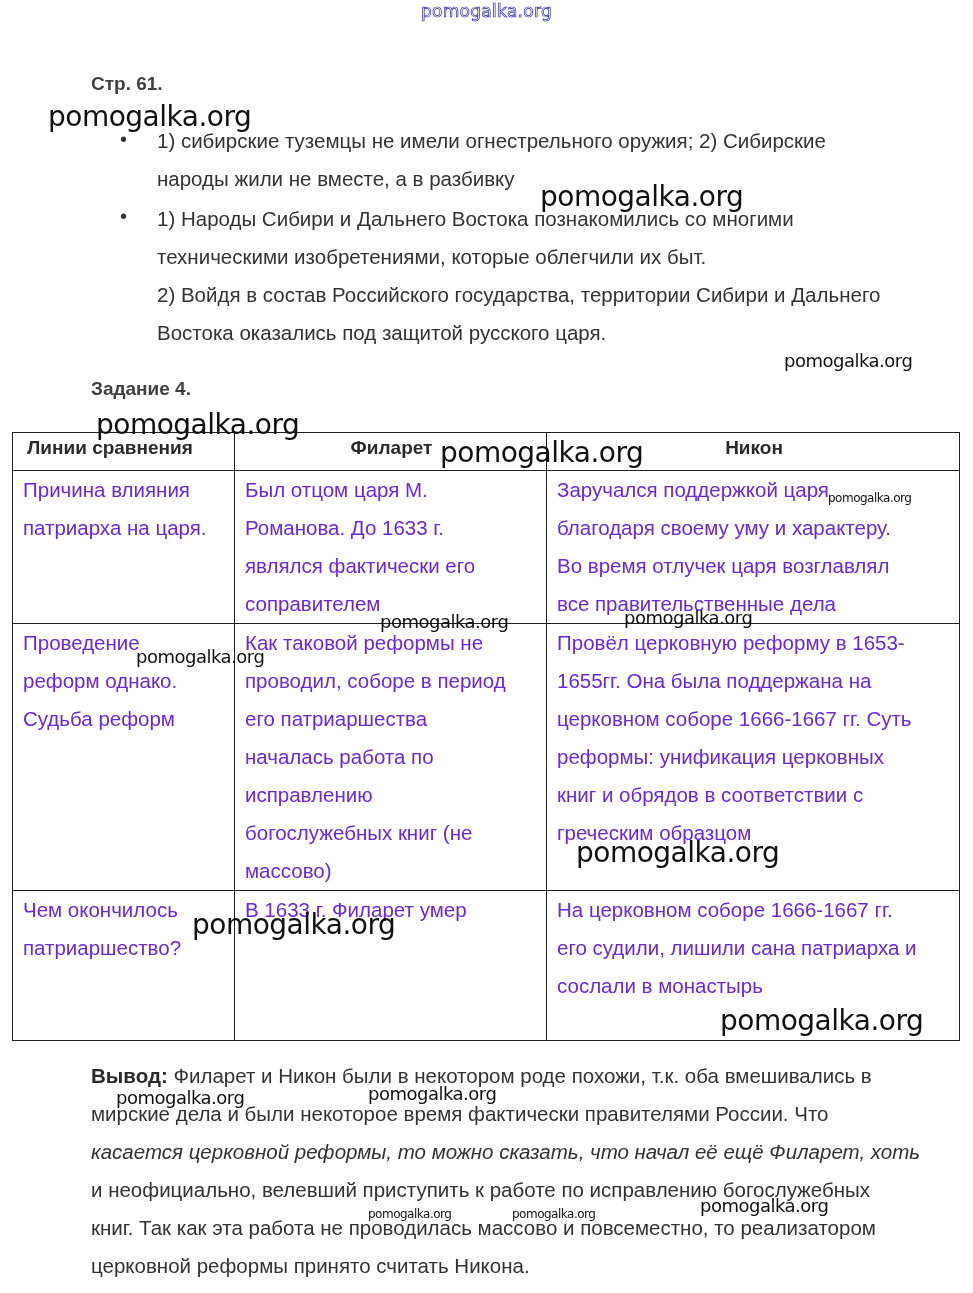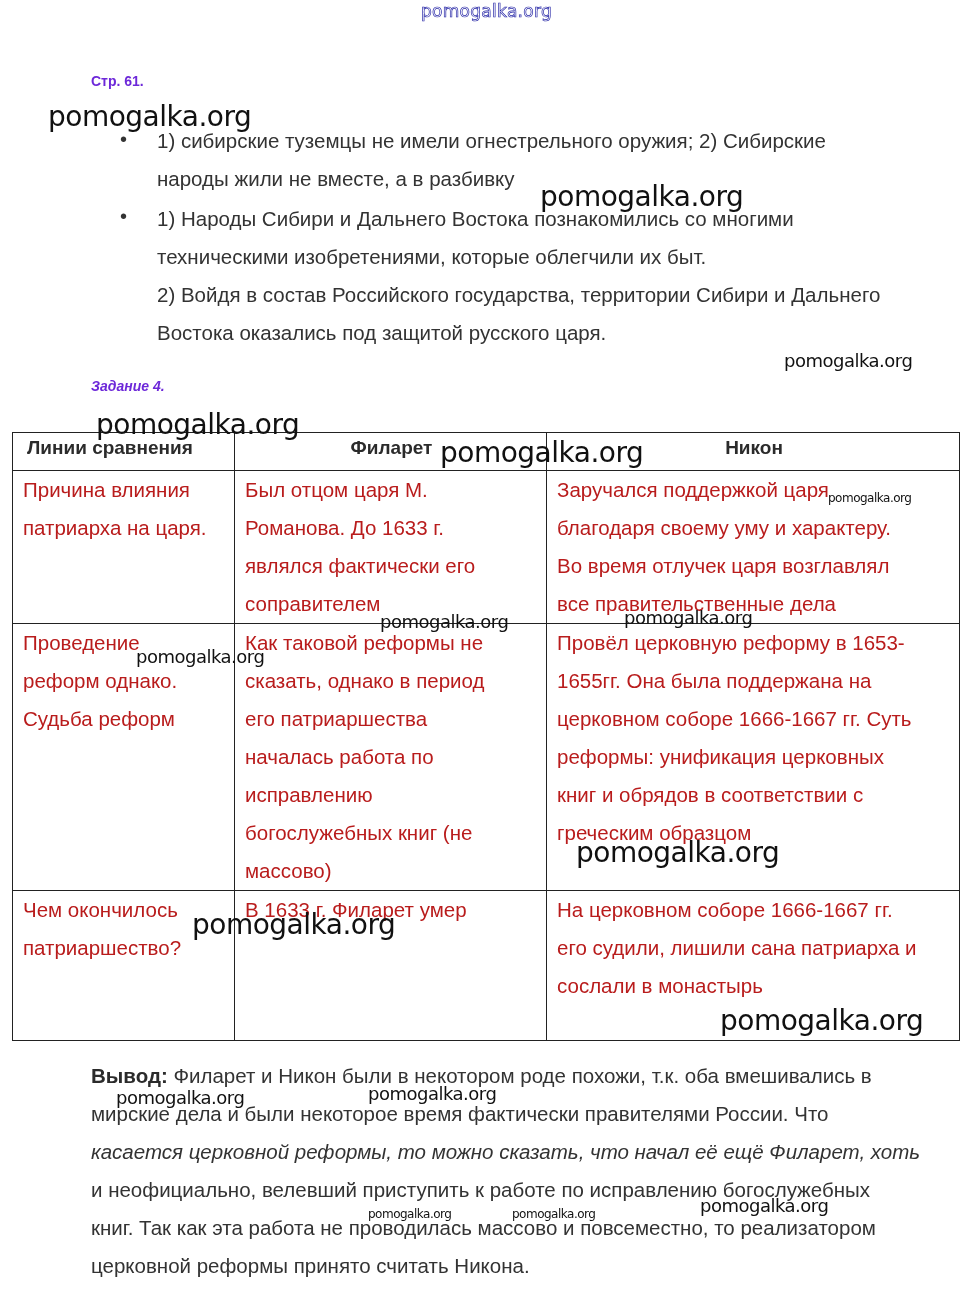--- a/index.html
+++ b/index.html
@@ -2,32 +2,32 @@
 <html><head>
 <meta charset="utf-8">
 <style>
   html, body { margin:0; padding:0; background:#ffffff; }
   body { width:973px; height:1293px; position:relative; overflow:hidden;
          font-family:"Liberation Sans", sans-serif; color:#333333; }
   .abs { position:absolute; white-space:nowrap; }
   .top-mark { left:0; width:973px; text-align:center; top:1px; font-size:17px;
               color:#ffffff; -webkit-text-stroke:0.7px #2a2aa8; letter-spacing:0.3px;
               font-family:"DejaVu Sans", sans-serif; }
-  .heading { font-weight:bold; font-size:14px; color:#6d28d9; }
+  .heading { font-weight:bold; font-size:19px; color:#404040; }
   .body-text { font-size:20.5px; line-height:38px; color:#333; }
   .bullet { position:absolute; left:120px; font-size:20px; }
   .wm { position:absolute; white-space:nowrap; color:#111; font-family:"DejaVu Sans", sans-serif;
         font-weight:500; z-index:5; letter-spacing:-0.5px; }
   .wm.xl { font-size:28px; }
   .wm.md { font-size:18px; }
   .wm.sm { font-size:12px; }
   table.cmp { position:absolute; left:12px; top:432px; border-collapse:collapse;
               width:947px; table-layout:fixed; }
   table.cmp td, table.cmp th { border:1.3px solid #222; vertical-align:top;
-              padding:0 8px 0 10px; font-size:20.5px; line-height:38px; color:#b91c1c; text-align:left; }
+              padding:0 8px 0 10px; font-size:20.5px; line-height:38px; color:#6d28d9; text-align:left; }
   table.cmp th { font-weight:bold; font-size:19px; text-align:center; height:37px; line-height:30px; color:#2b2b2b;}
   table.cmp th.c1 { text-align:left; padding-left:14px;margin-top:12px; }
   .cell-line { display:block; white-space:nowrap; }
   .conclusion { position:absolute; left:91px; top:1057px; width:860px; font-size:20.5px; line-height:38px; color:#333; }
   .conclusion b { color:#2b2b2b; }
 </style>
 </head>
 <body>
 
 <div class="abs top-mark">pomogalka.org</div>
@@ -41,21 +41,21 @@
 </div>
 
 <span class="bullet" style="top:205px;">•</span>
 <div class="abs body-text" style="left:157px; top:200px;">
   <div>1) Народы Сибири и Дальнего Востока познакомились со многими</div>
   <div>техническими изобретениями, которые облегчили их быт.</div>
   <div>2) Войдя в состав Российского государства, территории Сибири и Дальнего</div>
   <div>Востока оказались под защитой русского царя.</div>
 </div>
 
-<div class="abs heading" style="left:91px; top:378px;font-style:italic;">Задание 4.</div>
+<div class="abs heading" style="left:91px; top:378px;">Задание 4.</div>
 
 <table class="cmp">
   <colgroup>
       <col style="width:222px">
       <col style="width:312px">
       <col style="width:413px">
     </colgroup>
   <thead>
     <tr>
       <th class="c1">Линии сравнения</th>
@@ -83,21 +83,21 @@
       </td>
     </tr>
     <tr style="height:266px;">
       <td>
         <span class="cell-line">Проведение</span>
         <span class="cell-line">реформ однако.</span>
         <span class="cell-line">Судьба реформ</span>
       </td>
       <td>
         <span class="cell-line">Как таковой реформы не</span>
-        <span class="cell-line">сказать, однако в период</span>
+        <span class="cell-line">проводил, соборе в период</span>
         <span class="cell-line">его патриаршества</span>
         <span class="cell-line">началась работа по</span>
         <span class="cell-line">исправлению</span>
         <span class="cell-line">богослужебных книг (не</span>
         <span class="cell-line">массово)</span>
       </td>
       <td>
         <span class="cell-line">Провёл церковную реформу в 1653-</span>
         <span class="cell-line">1655гг. Она была поддержана на</span>
         <span class="cell-line">церковном соборе 1666-1667 гг. Суть</span>

